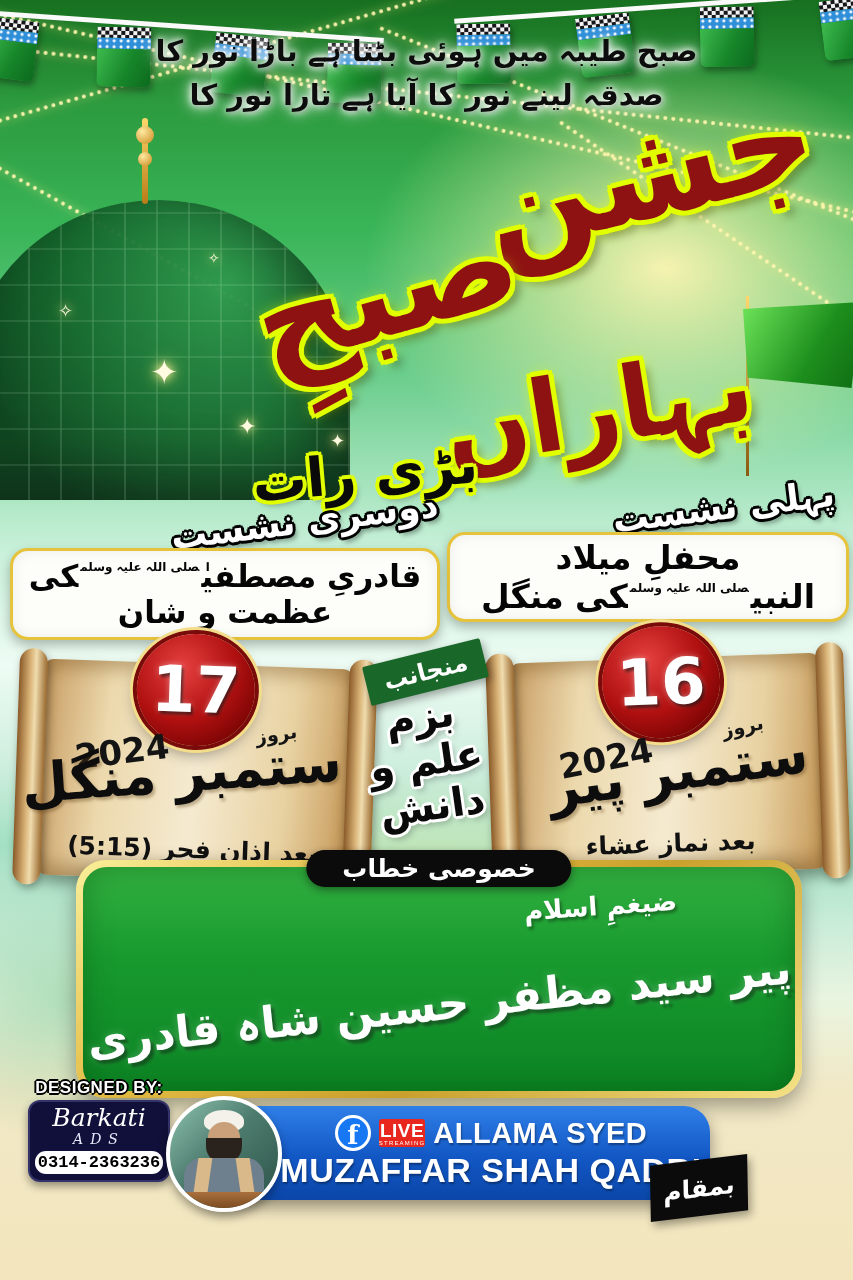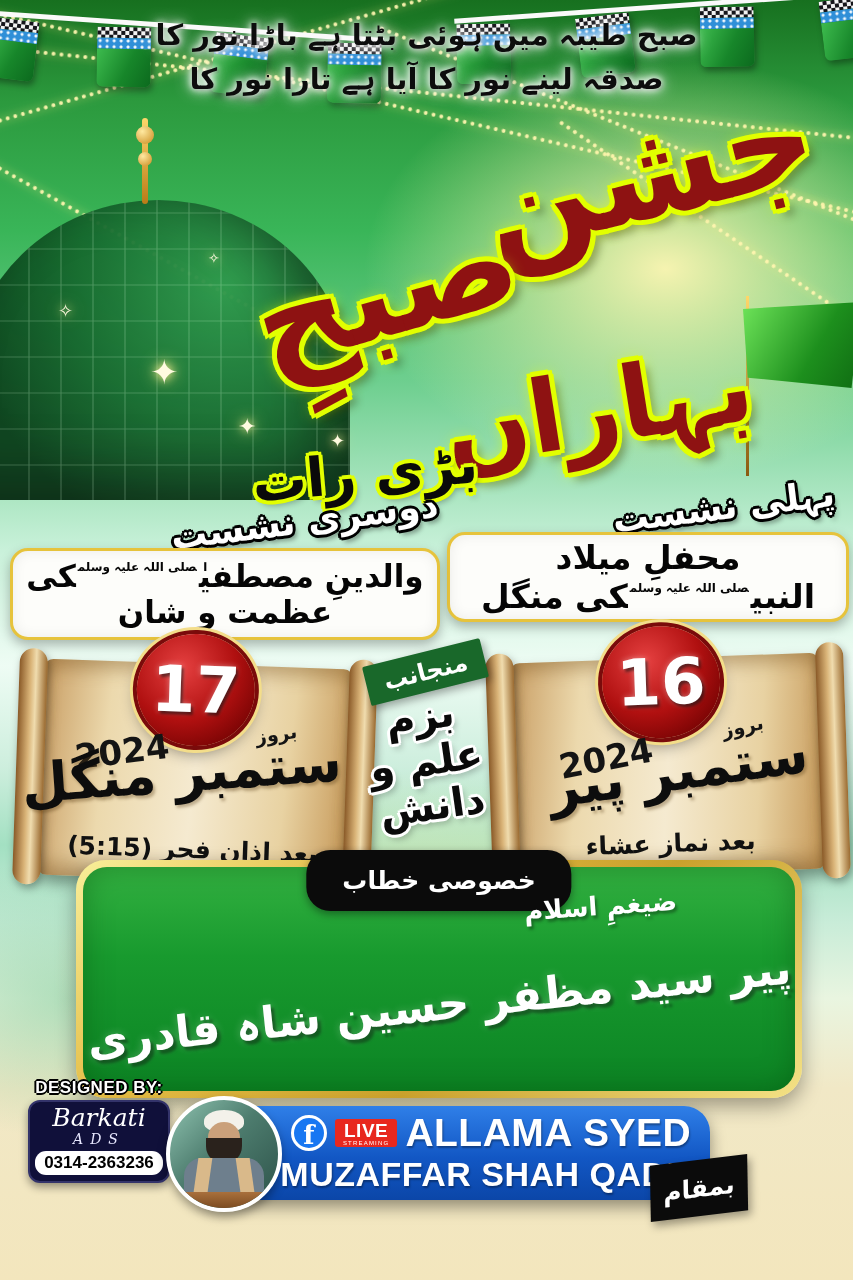--- a/index.html
+++ b/index.html
@@ -29,21 +29,21 @@
     background:repeating-linear-gradient(90deg,transparent 0 30px,rgba(220,255,220,.5) 30px 32px),
                repeating-linear-gradient(0deg,transparent 0 34px,rgba(220,255,220,.4) 34px 36px);}
   .finial{left:142px;top:118px;width:6px;height:86px;background:linear-gradient(180deg,#ffd76a,#b97b17);border-radius:3px;}
   .finial::before{content:"";position:absolute;left:-6px;top:8px;width:18px;height:18px;border-radius:50%;background:radial-gradient(circle at 35% 30%,#ffe9a0,#c98a1d);}
   .finial::after{content:"";position:absolute;left:-4px;top:34px;width:14px;height:14px;border-radius:50%;background:radial-gradient(circle at 35% 30%,#ffe9a0,#c98a1d);}
   .side-flag{right:-8px;top:302px;width:118px;height:86px;background:linear-gradient(120deg,#6fe55a,#1d8f1d 60%,#0f6b12);
     clip-path:polygon(0 8%,100% 0,92% 100%,4% 88%);box-shadow:0 6px 10px rgba(0,0,0,.3);}
   .side-pole{right:104px;top:296px;width:3px;height:180px;background:linear-gradient(180deg,#ffd76a,#8a5a10);}
   .star{position:absolute;color:#fffbe0;text-shadow:0 0 10px #fff59b,0 0 18px #ffec7a;pointer-events:none;}
   
-  .couplet{top:14px;left:50%;transform:translateX(-50%);width:620px;text-align:center;direction:rtl;
+  .couplet{top:30px;left:50%;transform:translateX(-50%);width:620px;text-align:center;direction:rtl;
     font-size:29px;font-weight:bold;color:#0d0d0d;line-height:1.5;
     text-shadow:0 0 6px #fff,0 0 12px #fff,0 0 18px rgba(255,255,255,.9),2px 2px 2px rgba(0,0,0,.25);}
   
   .main-title{left:235px;top:112px;width:610px;height:350px;color:#8e1212;font-weight:bold;direction:rtl;}
   .main-title span{position:absolute;
     text-shadow:-5px 0 0 #e2ff00,5px 0 0 #e2ff00,0 -5px 0 #e2ff00,0 5px 0 #e2ff00,
       -4px -4px 0 #e2ff00,4px -4px 0 #e2ff00,-4px 4px 0 #e2ff00,4px 4px 0 #e2ff00,
       0 0 16px rgba(226,255,0,.85),7px 9px 8px rgba(0,0,0,.35);}
   .t1{right:28px;top:-14px;font-size:128px;transform:rotate(-14deg);}
   .t2{left:16px;top:104px;font-size:128px;transform:rotate(-16deg);}
@@ -95,53 +95,53 @@
   .org-ribbon{display:inline-block;background:#19682a;color:#fff;font-size:24px;font-weight:bold;padding:6px 18px;
     transform:rotate(-14deg);border-radius:2px;box-shadow:2px 4px 8px rgba(0,0,0,.35);direction:rtl;}
   .org-name{margin-top:2px;transform:rotate(-8deg);font-size:40px;font-weight:800;color:#0a0a0a;line-height:1.12;direction:rtl;
     text-shadow:-3px 0 0 #fff,3px 0 0 #fff,0 -3px 0 #fff,0 3px 0 #fff,-2px -2px 0 #fff,2px -2px 0 #fff,-2px 2px 0 #fff,2px 2px 0 #fff,3px 5px 6px rgba(0,0,0,.25);}
   
   .gbanner{left:76px;top:860px;width:712px;height:224px;border-radius:30px;padding:7px;
     background:linear-gradient(140deg,#f9ef9a,#e3bc45 30%,#caa12c 60%,#f4e286);box-shadow:0 8px 20px rgba(0,0,0,.35);}
   .gbanner-inner{position:relative;width:100%;height:100%;border-radius:24px;
     background:linear-gradient(180deg,#33b141,#189a2e 40%,#0c8424);box-shadow:inset 0 0 30px rgba(0,60,0,.35);}
   .special-pill{position:absolute;top:-17px;left:50%;transform:translateX(-50%);background:#0b0b0b;color:#fff;
-    font-size:25px;font-weight:bold;padding:16px 36px;border-radius:24px;direction:rtl;white-space:nowrap;box-shadow:0 3px 8px rgba(0,0,0,.4);}
+    font-size:25px;font-weight:bold;padding:4px 36px;border-radius:24px;direction:rtl;white-space:nowrap;box-shadow:0 3px 8px rgba(0,0,0,.4);}
   .zaigham{position:absolute;top:24px;right:118px;color:#fff;font-size:26px;font-weight:bold;direction:rtl;transform:rotate(-4deg);text-shadow:2px 3px 3px rgba(0,0,0,.35);}
   .speaker-name{position:absolute;left:12px;right:12px;top:58px;bottom:8px;display:flex;align-items:center;justify-content:center;
     color:#fff;font-size:44px;font-weight:800;direction:rtl;white-space:nowrap;transform:rotate(-6deg);
     text-shadow:3px 4px 3px rgba(0,0,0,.4),0 0 10px rgba(255,255,255,.25);}
   
   .designer{left:28px;top:1078px;width:142px;text-align:center;font-family:"Liberation Sans",sans-serif;}
   .designer-heading{font-size:17px;font-weight:bold;color:#fff;letter-spacing:.5px;
     text-shadow:-2px 0 0 #000,2px 0 0 #000,0 -2px 0 #000,0 2px 0 #000,-1px -1px 0 #000,1px 1px 0 #000;}
   .designer-card{margin-top:2px;background:#10103a;border:2px solid #33336a;border-radius:12px;padding:3px 5px 6px;box-shadow:0 4px 8px rgba(0,0,0,.4);}
   .designer-name{font-family:"DejaVu Serif",serif;font-style:italic;color:#fff;font-size:25px;line-height:1.05;}
   .designer-sub{font-family:"DejaVu Serif",serif;font-style:italic;color:#e8e8ff;font-size:14px;letter-spacing:7px;}
-  .designer-phone{margin-top:4px;background:#fff;border-radius:11px;font-size:17px;font-weight:bold;color:#000;padding:2px 0;}
+  .designer-phone{margin-top:4px;background:#fff;border-radius:11px;font-size:17px;font-weight:bold;color:#000;padding:2px 0;font-family:Liberation Mono, monospace;}
   
   .live-banner{left:196px;top:1106px;width:514px;height:94px;border-radius:26px;
     background:linear-gradient(180deg,#2f7fe8,#1257c4 55%,#0b46a8);box-shadow:0 7px 16px rgba(0,0,0,.4);}
   .speaker-photo{position:absolute;left:-30px;top:-10px;width:108px;height:108px;border-radius:50%;border:4px solid #fff;
     overflow:hidden;background:linear-gradient(135deg,#8fc3b0,#4d7c6e 45%,#2c5148);box-shadow:0 5px 10px rgba(0,0,0,.35);}
   .ph-turban{position:absolute;left:34px;top:10px;width:40px;height:22px;border-radius:50% 50% 40% 40%;background:#f3f1ea;}
   .ph-face{position:absolute;left:38px;top:22px;width:32px;height:30px;border-radius:50%;background:#caa07a;}
   .ph-beard{position:absolute;left:36px;top:38px;width:36px;height:26px;border-radius:0 0 18px 18px;background:#2a221c;}
   .ph-body{position:absolute;left:14px;top:58px;width:80px;height:34px;border-radius:18px 18px 0 0;background:#6e7f8d;}
   .ph-shawl{position:absolute;left:26px;top:58px;width:14px;height:34px;background:#d9b98a;transform:skewX(-8deg);}
   .ph-shawl2{position:absolute;left:68px;top:58px;width:14px;height:34px;background:#d9b98a;transform:skewX(8deg);}
   .ph-desk{position:absolute;left:0;bottom:0;width:100%;height:16px;background:linear-gradient(180deg,#a9703c,#7c4c22);}
   .banner-text{position:absolute;left:84px;right:8px;top:5px;bottom:6px;display:flex;flex-direction:column;justify-content:center;align-items:center;font-family:"Liberation Sans",sans-serif;}
   .line1-row{display:flex;align-items:center;gap:8px;}
   .fb-icon{width:36px;height:36px;border-radius:50%;background:#1877f2;border:3px solid #fff;color:#fff;
     font-family:"DejaVu Serif",serif;font-weight:bold;font-size:26px;display:flex;align-items:flex-end;justify-content:center;line-height:.95;box-sizing:border-box;}
-  .live-badge{background:#e8281e;color:#fff;border-radius:3px;padding:2px 8px 1px;text-align:center;line-height:1;}
+  .live-badge{background:#e8281e;color:#fff;border-radius:3px;padding:2px 0 1px;text-align:center;line-height:1;}
   .live-word{font-size:19px;font-weight:bold;letter-spacing:.5px;}
   .streaming-word{font-size:6px;letter-spacing:1.2px;}
-  .name-line1{color:#fff;font-size:39px;font-weight:bold;letter-spacing:.5px;text-shadow:1px 2px 2px rgba(0,0,0,.35);}
+  .name-line1{color:#fff;font-size:29px;font-weight:bold;letter-spacing:.5px;text-shadow:1px 2px 2px rgba(0,0,0,.35);}
   .name-line2{color:#fff;font-size:34px;font-weight:bold;letter-spacing:.5px;text-shadow:1px 2px 2px rgba(0,0,0,.35);}
   
   .venue-badge{left:650px;top:1160px;width:98px;height:56px;background:#0b0b0b;transform:rotate(-7deg) skewX(-6deg);
     display:flex;align-items:center;justify-content:center;color:#fff;font-size:25px;font-weight:bold;direction:rtl;box-shadow:3px 5px 8px rgba(0,0,0,.35);}
   .venue-line{left:0;right:0;bottom:10px;display:flex;direction:rtl;justify-content:center;align-items:baseline;gap:16px;color:#1a4a20;}
   .venue-name{font-size:56px;font-weight:800;text-shadow:2px 3px 2px rgba(60,40,0,.3);white-space:nowrap;}
   .venue-address{font-size:29px;font-weight:bold;text-shadow:1px 2px 2px rgba(60,40,0,.3);white-space:nowrap;}
 </style>
 </head>
 <body>
@@ -229,21 +229,21 @@
       <span>
         <span>محفلِ میلاد النبی</span><span class="hon">صلی اللہ علیہ وسلم</span><span>کی منگل</span>
       </span>
     </div>
   </div>
 
   <div class="session">
     <div class="session-label s2-label">دوسری نشست</div>
     <div class="session-box s2-box">
       <span>
-        <span>والدینِ مصطفیٰ</span><span class="hon">صلی اللہ علیہ وسلم</span><span>کی عظمت و شان</span>
+        <span>قادریِ مصطفیٰ</span><span class="hon">صلی اللہ علیہ وسلم</span><span>کی عظمت و شان</span>
       </span>
     </div>
   </div>
 
   <div class="scroll scroll16">
     <div class="scroll-body"></div>
     <div class="curl L"></div>
     <div class="curl R"></div>
     <div class="day-circle">16</div>
     <div class="sc-year">2024</div>

